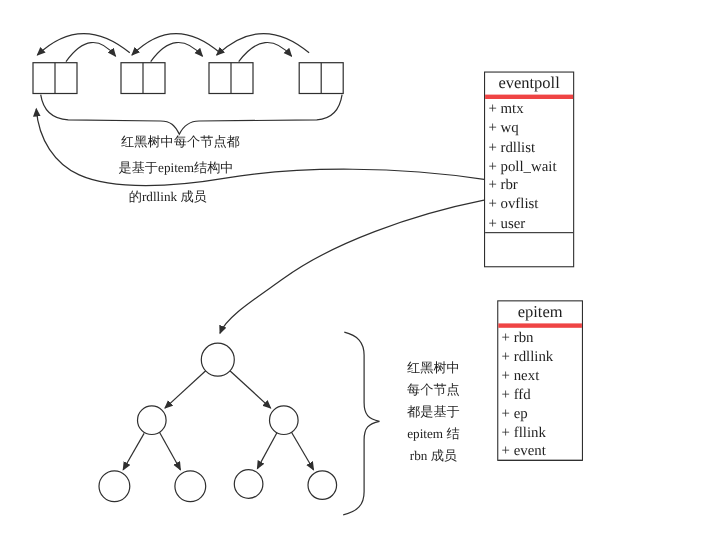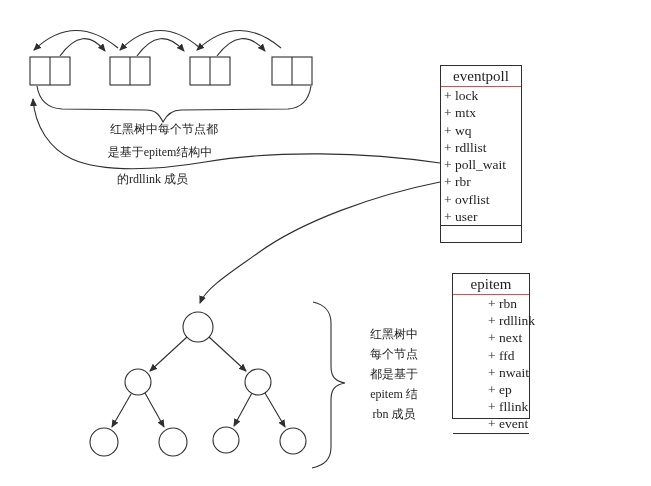--- a/index.html
+++ b/index.html
@@ -6,26 +6,26 @@
   #canvas{
     position:relative;width:651px;height:486px;background:#ffffff;
     font-family:"Liberation Serif","DejaVu Serif",serif;color:#1f1f1f;overflow:hidden;
   }
   #diagram-svg{position:absolute;left:0;top:0;}
   .uml{
     position:absolute;border:1px solid #2f2f2f;background:#fff;
     display:flex;flex-direction:column;box-sizing:border-box;
   }
   .uml-title{
-    height:20px;line-height:20px;text-align:center;border-bottom:1px solid #ef4444;
+    height:20px;line-height:20px;text-align:center;border-bottom:4px solid #ef4444;
     font-size:15px;
   }
   .uml-fields{display:flex;flex-direction:column;}
   .uml-row{height:17.3px;line-height:17.3px;font-size:13.5px;padding-left:3px;white-space:nowrap;}
-  .uml-row-epitem{height:17.2px;line-height:17.2px;margin-left:32px;}
+  .uml-row-epitem{height:17.2px;line-height:17.2px;}
   .uml-footer{flex:1;border-top:1px solid #2f2f2f;}
   .note-line{
     position:absolute;font-size:12px;text-align:center;white-space:nowrap;line-height:18px;
   }
   #rbn-note{
     position:absolute;left:350px;top:324px;width:88px;text-align:center;
     font-size:12px;line-height:20px;
   }
 </style>
 </head>
@@ -87,40 +87,38 @@
       <circle cx="226" cy="440" r="13"></circle>
       <circle cx="293" cy="441" r="13"></circle>
     </g>
 
     <path d="M313,302 C325,305 331,311 331,323 L331,366 C331,377 335,381 345,383 C335,385 331,389 331,400 L331,447 C331,459 325,465 312,468" stroke="#2f2f2f" fill="none" stroke-width="1.1"></path>
   </svg>
 
   <div class="uml" style="left:440px;top:65px;width:82px;height:178px;">
     <div class="uml-title">eventpoll</div>
     <div class="uml-fields">
-      <div class="uml-row">+ lock</div>
       <div class="uml-row">+ mtx</div>
       <div class="uml-row">+ wq</div>
       <div class="uml-row">+ rdllist</div>
       <div class="uml-row">+ poll_wait</div>
       <div class="uml-row">+ rbr</div>
       <div class="uml-row">+ ovflist</div>
       <div class="uml-row">+ user</div>
     </div>
     <div class="uml-footer"></div>
   </div>
 
   <div class="uml" style="left:452px;top:273px;width:78px;height:146px;">
     <div class="uml-title">epitem</div>
     <div class="uml-fields">
       <div class="uml-row uml-row-epitem">+ rbn</div>
       <div class="uml-row uml-row-epitem">+ rdllink</div>
       <div class="uml-row uml-row-epitem">+ next</div>
       <div class="uml-row uml-row-epitem">+ ffd</div>
-      <div class="uml-row uml-row-epitem">+ nwait</div>
       <div class="uml-row uml-row-epitem">+ ep</div>
       <div class="uml-row uml-row-epitem">+ fllink</div>
       <div class="uml-row uml-row-epitem">+ event</div>
     </div>
     <div class="uml-footer"></div>
   </div>
 
   <div>
     <div class="note-line" style="left:78px;top:120px;width:172px;">红黑树中每个节点都</div>
     <div class="note-line" style="left:74px;top:143px;width:172px;">是基于epitem结构中</div>

